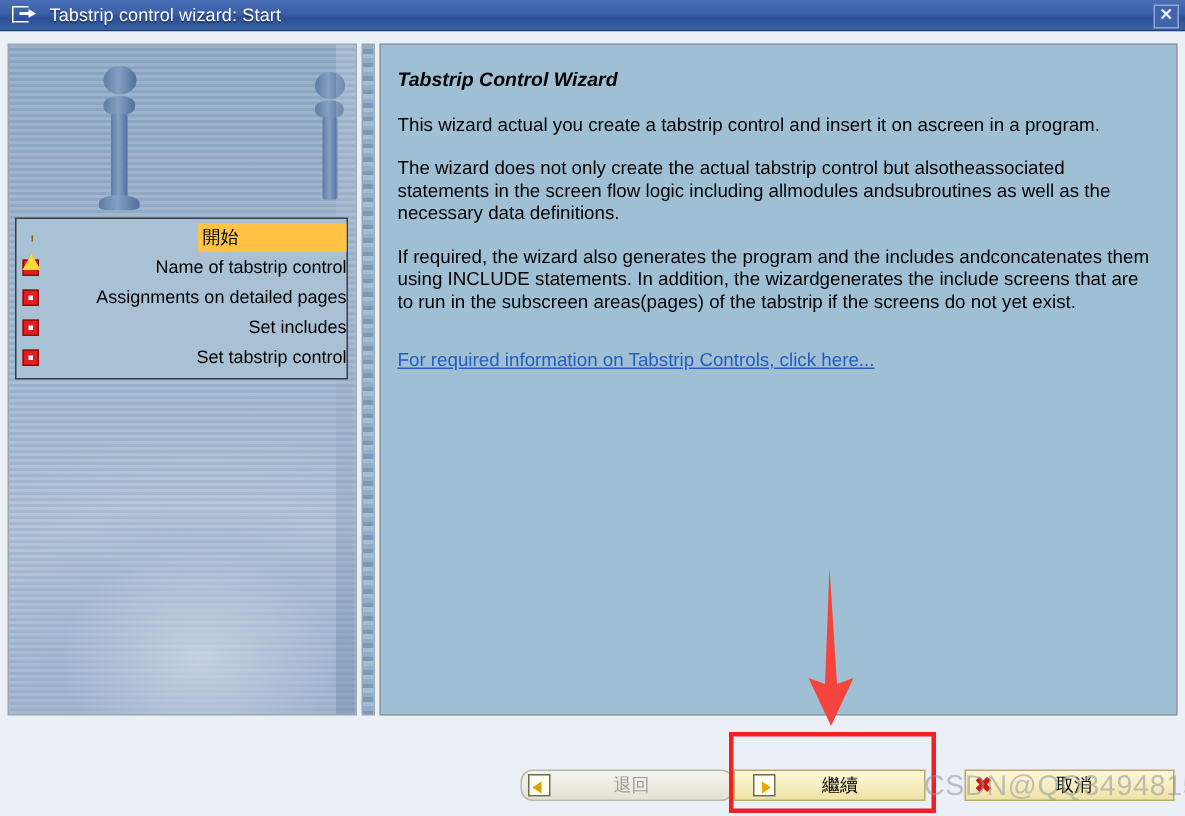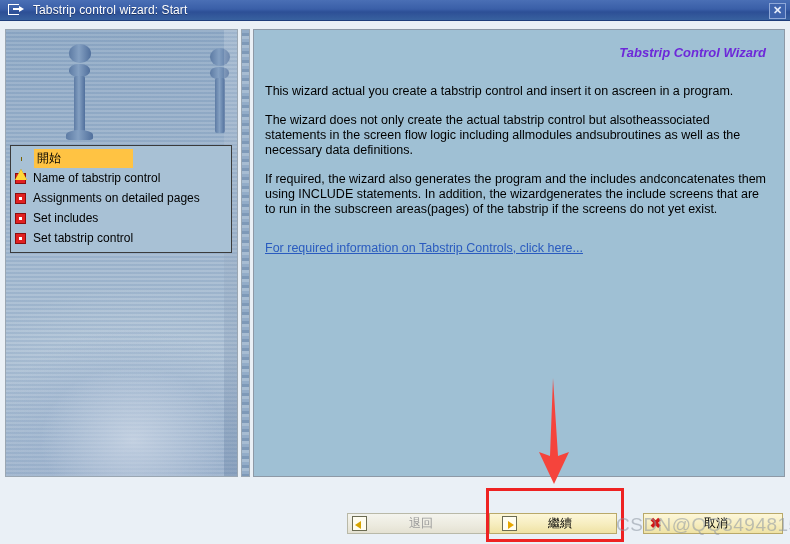--- a/index.html
+++ b/index.html
@@ -75,20 +75,21 @@
   .steplist {
     position: absolute; left: 10px; top: 124px; width: 222px;
     background: #a8c1d5;
     border-top: 1px solid #3b3b3b; border-left: 1px solid #3b3b3b;
     border-right: 1px solid #3b3b3b; border-bottom: 1px solid #3b3b3b;
     padding: 2px 0 4px 0;
   }
   .step {
     display: flex; align-items: center; height: 20px; padding-left: 4px;
     cursor: pointer;
+    justify-content: space-between;
   }
   .step .label {
     font-size: 12px; color: #000; margin-left: 7px; white-space: nowrap;
   }
   .step.active { }
   .step.active .label {
     background: #ffc343; padding: 1px 72px 1px 3px; margin-left: 6px;
   }
   .icon-warn {
     width: 13px; height: 12px; position: relative; flex: 0 0 auto;
@@ -116,23 +117,22 @@
 
   
   .content-panel {
     position: absolute; left: 253px; top: 8px; width: 532px; height: 448px;
     border: 1px solid #8d99a6;
     background: #9fc0d4;
     padding: 15px 18px 0 9px;
     overflow: hidden;
   }
   .content-title {
-    font-size: 13px; font-weight: bold; font-style: italic; color: #6d28d9;
-    margin: 0 0 24px 2px;
-    text-align: right;
+    font-size: 13px; font-weight: bold; font-style: italic; color: #000000;
+    margin: 0 0 16px 2px;
   }
   .content-p {
     font-size: 12.5px; color: #000; line-height: 15px; margin: 0 0 14px 2px;
   }
   .content-link {
     font-size: 12.5px; color: #2a5bbf; text-decoration: underline;
     margin: 10px 0 0 2px; display: inline-block; cursor: pointer;
   }
 
   
@@ -147,21 +147,21 @@
     display: flex; align-items: center; cursor: pointer;
   }
   .btn .btn-icon { width: 17px; height: 15px; margin-left: 3px; flex: 0 0 auto; position: relative; }
   .btn .btn-label {
     flex: 1 1 auto; text-align: center; font-size: 12px; color: #000;
     padding-right: 14px; white-space: nowrap;
   }
   .btn.disabled { background: linear-gradient(to bottom,#f4f4ee 0%, #eceade 60%, #e4e1d2 100%); border-color: #b9b9a8; cursor: default; }
   .btn.disabled .btn-label { color: #9a9a9a; }
 
-  #btn-back    { left: 347px; width: 142px; }
+  #btn-back    { left: 347px; width: 142px; border-radius: 8px; }
   #btn-continue{ left: 489px; width: 128px; padding-left: 8px; }
   #btn-cancel  { left: 643px; width: 140px; }
 
   
   .glyph-back, .glyph-next {
     position: absolute; left: 1px; top: 0; width: 15px; height: 15px;
     border: 1px solid #6b6b52; background: #fffdf0;
   }
   .glyph-back:after {
     content: ""; position: absolute; left: 2px; top: 4px;

